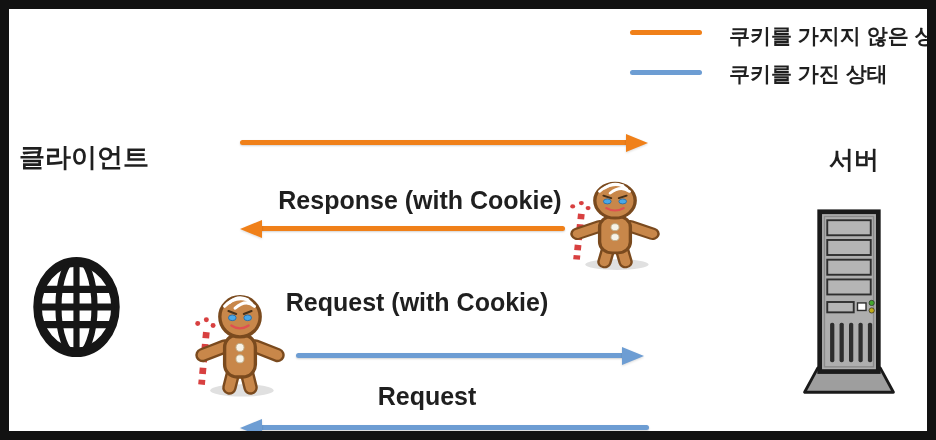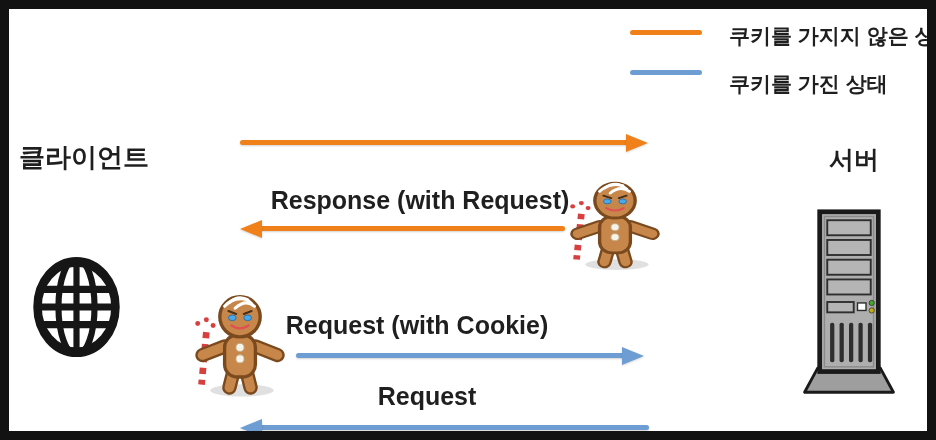--- a/index.html
+++ b/index.html
@@ -88,40 +88,40 @@
     </g>
   </defs>
 </svg>
 
 <div class="stage">
 
   <div class="swatch orange" style="left:621px; top:21px;"></div>
   <div class="legend-label" style="top:13px;">쿠키를 가지지 않은 상태</div>
 
   <div class="swatch blue" style="left:621px; top:61px;"></div>
-  <div class="legend-label" style="top:51px;margin-top:10px;">쿠키를 가진 상태</div>
+  <div class="legend-label" style="top:51px;">쿠키를 가진 상태</div>
 
   <div class="node-label" style="left:10px; top:131px; font-size:26px;">클라이언트</div>
   <div class="node-label" style="left:845px; top:134px; font-size:25px; transform:translateX(-50%);">서버</div>
 
   <div class="arrow right orange" style="left:231px; top:125px; width:408px;">
     <div class="shaft"></div>
     <div class="head"></div>
   </div>
 
-  <div class="msg-label" style="left:411px; top:177px;">Response (with Request)</div>
+  <div class="msg-label" style="left:411px; top:177px;">Response (with Cookie)</div>
   <div class="arrow left orange" style="left:231px; top:211px; width:325px;">
     <div class="shaft"></div>
     <div class="head"></div>
   </div>
   <svg class="abs" style="left:556px; top:170px;" width="100" height="93" viewBox="0 0 104 112" preserveAspectRatio="none">
     <use href="#gingerbread"></use>
   </svg>
 
-  <div class="msg-label" style="left:408px; top:302px;">Request (with Cookie)</div>
+  <div class="msg-label" style="left:408px; top:279px;">Request (with Cookie)</div>
   <div class="arrow right blue" style="left:287px; top:338px; width:348px;">
     <div class="shaft"></div>
     <div class="head"></div>
   </div>
   <svg class="abs" style="left:181px; top:283px;" width="100" height="107" viewBox="0 0 104 112" preserveAspectRatio="none">
     <use href="#gingerbread"></use>
   </svg>
 
   <div class="msg-label" style="left:418px; top:373px;">Request</div>
   <div class="arrow left blue" style="left:231px; top:410px; width:409px;">

